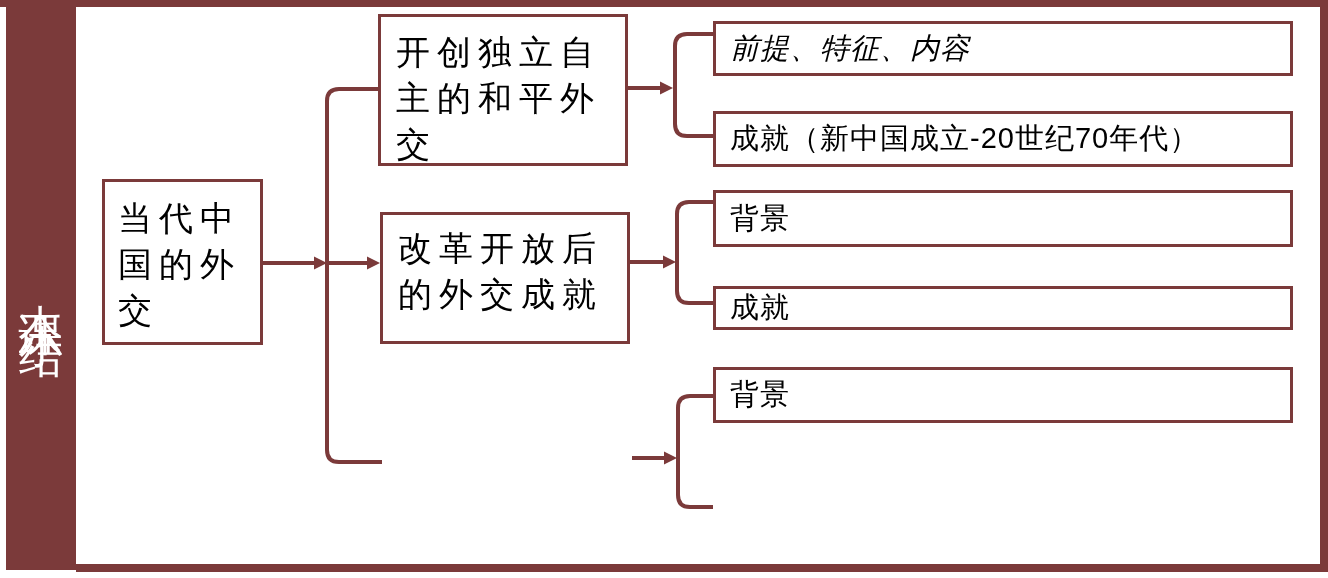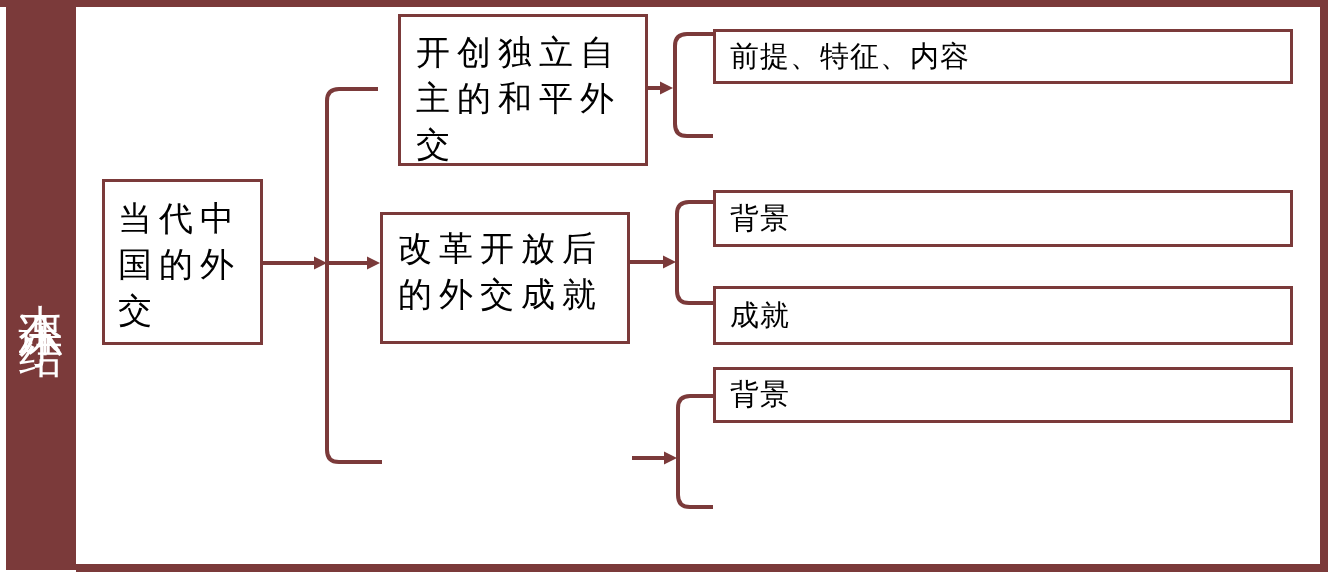--- a/index.html
+++ b/index.html
@@ -37,35 +37,35 @@
     border:3px solid #7B3A3A;
     word-break:break-all;
     overflow:hidden;
   }
   .big{
     font-size:34px;
     letter-spacing:7px;
     line-height:46px;
   }
   .root-node{left:102px;top:179px;width:161px;height:166px;padding:13px 12px 0 13px;}
-  .branch-1{left:378px;top:14px;width:250px;height:152px;padding:12px 0 0 15px;margin-left:20px;}
+  .branch-1{left:378px;top:14px;width:250px;height:152px;padding:12px 0 0 15px;}
   .branch-2{left:380px;top:212px;width:250px;height:132px;padding:10px 0 0 15px;}
   .branch-3{left:382px;top:365px;width:251px;height:198px;padding:14px 0 0 17px;}
   .leaf{
     left:713px;width:580px;height:56px;
     display:flex;align-items:center;
     padding-left:14px;
     font-size:29px;
     letter-spacing:1px;
     white-space:nowrap;
   }
-  .leaf-1a{top:29px;height:55px;}
+  .leaf-1a{top:21px;height:55px;font-style:italic;}
   .leaf-1b{top:111px;}
   .leaf-2a{top:190px;height:57px;}
-  .leaf-2b{top:286px;height:59px;}
+  .leaf-2b{top:286px;height:44px;}
   .leaf-3a{top:367px;}
   .leaf-3b{top:481px;}
   .connectors{position:absolute;left:0;top:0;width:1328px;height:578px;pointer-events:none;}
   .connectors path,.connectors line{stroke:#7B3A3A;stroke-width:4;fill:none;}
   .connectors polygon{fill:#7B3A3A;stroke:none;}
 </style>
 </head>
 <body>
 
 <div class="stage">
@@ -100,17 +100,18 @@
     <polygon points="677,458 664,451.5 664,464.5"></polygon>
     <path d="M 713 396 H 690 Q 678 396 678 408 V 495 Q 678 507 690 507 H 713"></path>
   </svg>
 
   <div class="node big root-node">当代中国的外交</div>
 
   <div class="node big branch-1">开创独立自主的和平外交</div>
   <div class="node big branch-2">改革开放后的外交成就</div>
 
   <div class="node leaf leaf-1a">前提、特征、内容</div>
+  <div class="node leaf leaf-1b">成就（新中国成立-20世纪70年代）</div>
   <div class="node leaf leaf-2a">背景</div>
   <div class="node leaf leaf-2b">成就</div>
   <div class="node leaf leaf-3a">背景</div>
 
 </div>
 
 </body></html>

